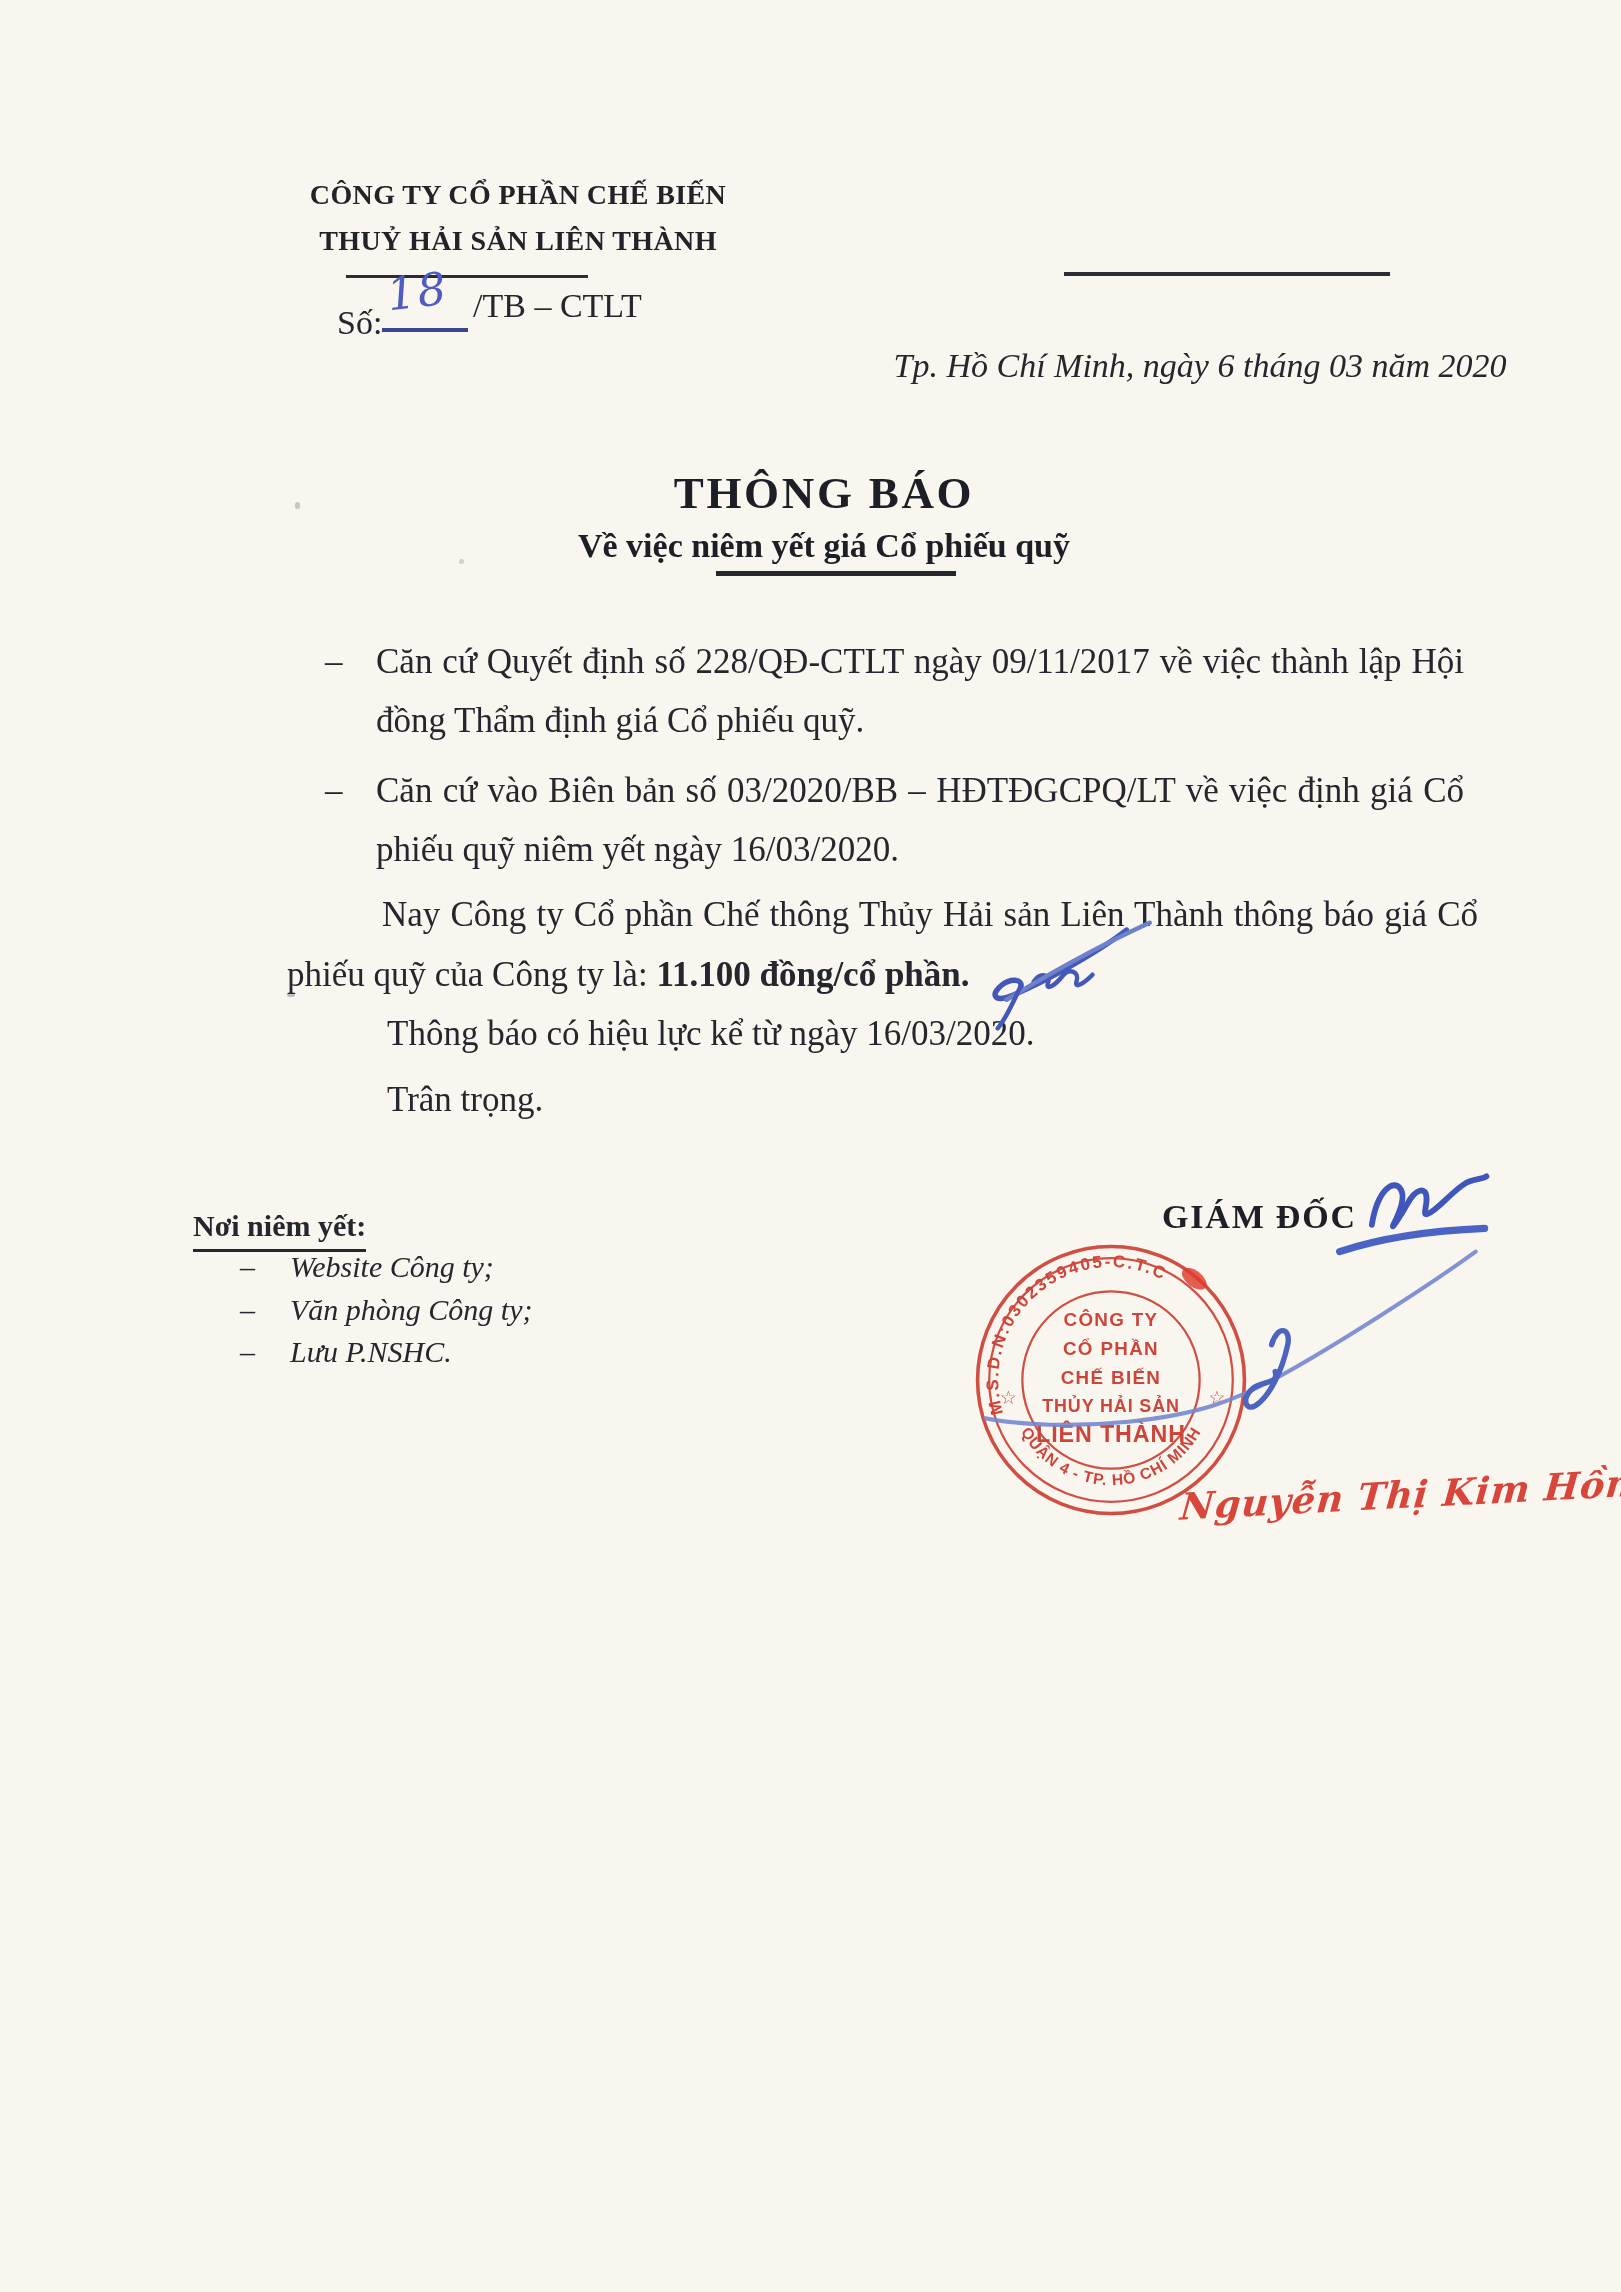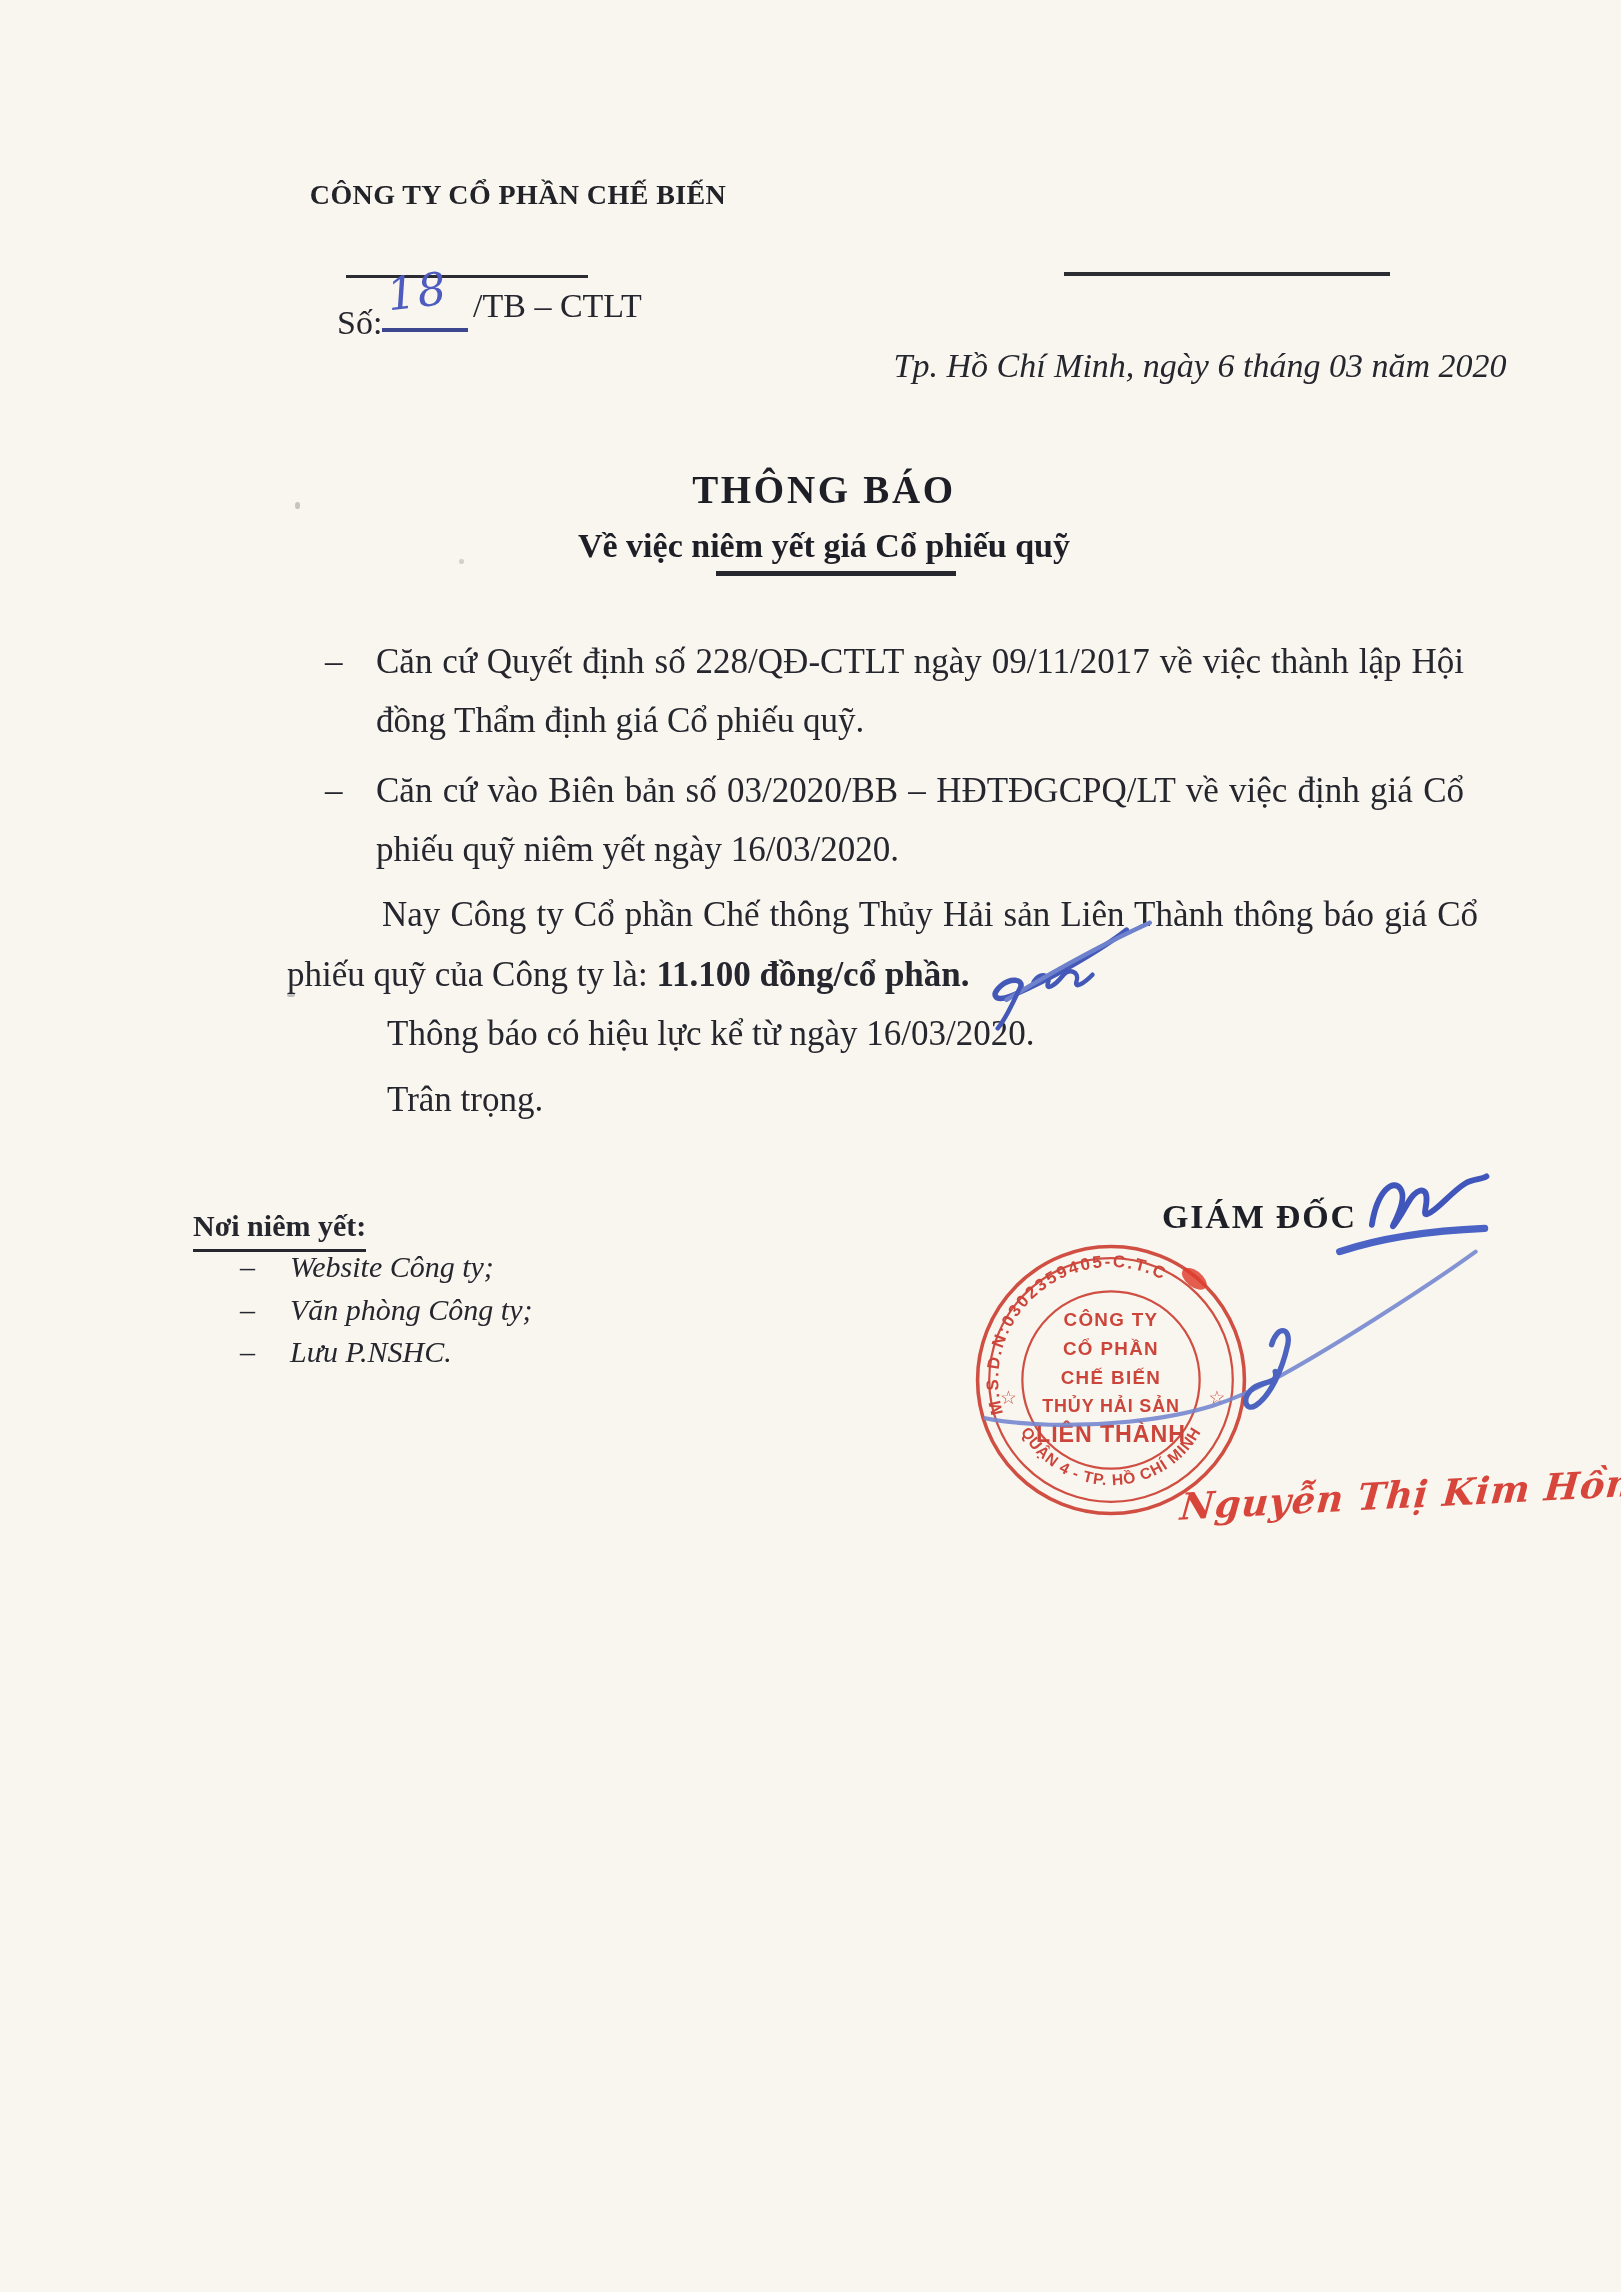--- a/index.html
+++ b/index.html
@@ -17,21 +17,21 @@
   .national-l1{font-size:30px;line-height:39px;letter-spacing:0.4px;}
   .national-l2{font-size:32px;line-height:41px;}
   .national-rule{left:1064px;top:272px;width:326px;height:3.6px;}
   .docnum-label{left:337px;top:287px;font-size:34px;margin-top:17px;}
   .docnum-number{left:387px;top:265px;font-size:45px;color:#4d5cbe;font-style:italic;transform:rotate(-7deg);font-family:"DejaVu Serif",serif;letter-spacing:1.8px;}
   .docnum-underline{left:382px;top:328px;width:86px;height:3.6px;background:#3c478f;}
   .docnum-suffix{left:473px;top:287px;font-size:34px;}
   .dateline{left:1200px;top:347px;width:770px;font-size:34px;font-style:italic;color:#26262e;}
 
   
-  .title-main{left:824px;top:467px;width:806px;font-size:39px;font-weight:bold;letter-spacing:2.7px;color:#1e1e26;}
+  .title-main{left:824px;top:467px;width:806px;font-size:45px;font-weight:bold;letter-spacing:2.7px;color:#1e1e26;}
   .title-sub{left:824px;top:527px;width:896px;font-size:34px;font-weight:bold;color:#1e1e26;}
   .title-rule{left:716px;top:571px;width:240px;height:4.5px;background:#27272e;}
 
   
   .bullet{left:376px;width:1088px;font-size:35px;line-height:59px;text-align:justify;color:#26262e;}
   .bdash{position:absolute;left:-51px;top:0;}
   .bullet1{top:632px;}
   .bullet2{top:761px;}
   .para{left:287px;top:885px;width:1191px;font-size:35px;line-height:60px;text-align:justify;text-indent:95px;}
   .effective{left:387px;top:1014px;font-size:35px;}
@@ -52,20 +52,21 @@
 <body>
 
 <div class="page">
 
   <div class="speck" style="left:295px;top:502px;width:5.4px;height:7.2px;opacity:.45"></div>
   <div class="speck" style="left:459px;top:559px;width:4.5px;height:4.5px;opacity:.35"></div>
   <div class="speck" style="left:287px;top:992px;width:8px;height:5.4px;opacity:.5;border-radius:60% 40% 50% 50%"></div>
 
   <div class="abs ctr company">
     <div>CÔNG TY CỔ PHẦN CHẾ BIẾN</div>
+    <div>THUỶ HẢI SẢN LIÊN THÀNH</div>
   </div>
   <div class="abs rule company-rule"></div>
 
   <span class="abs docnum-label">Số:</span>
   <span class="abs docnum-number">18</span>
   <div class="abs docnum-underline"></div>
   <span class="abs docnum-suffix">/TB – CTLT</span>
 
   <div class="abs rule national-rule"></div>
 

